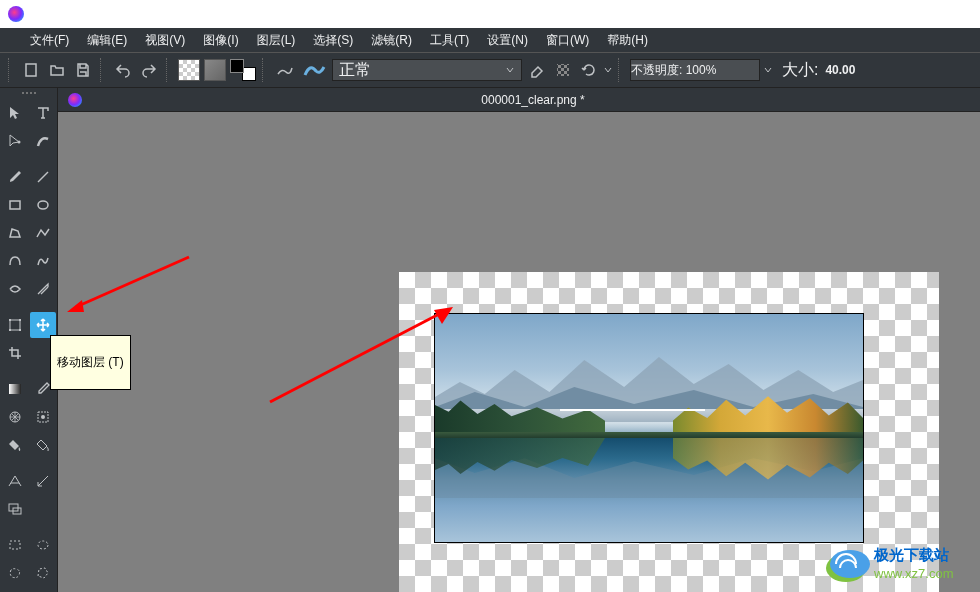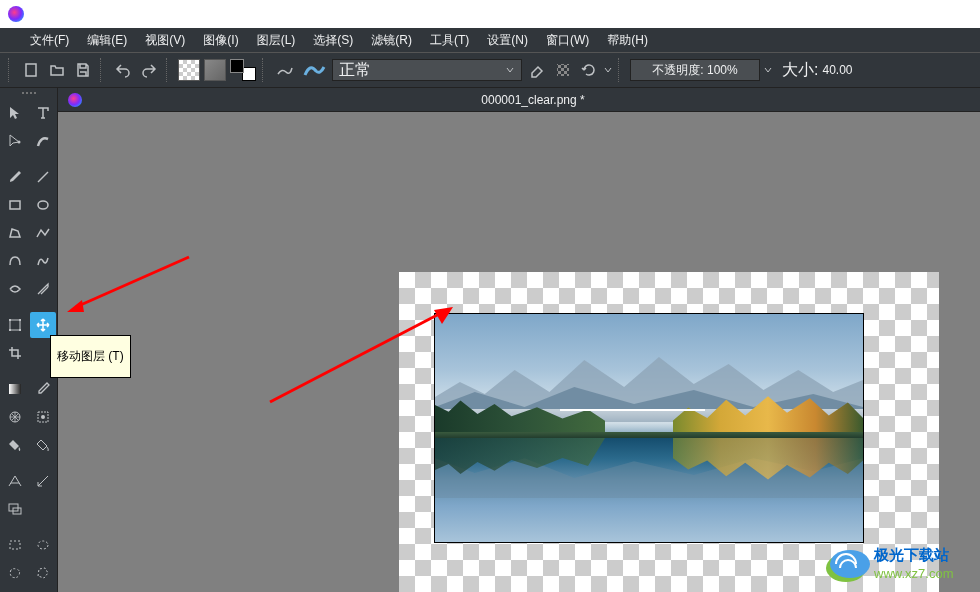--- a/index.html
+++ b/index.html
@@ -13,35 +13,35 @@
 
 .toolbar-top { height: 36px; background: #31363b; display: flex; align-items: center; padding: 0 6px; gap: 4px; border-top: 1px solid #555; border-bottom: 1px solid #222; }
 .tb-sep { width: 6px; height: 24px; border-left: 1px dotted #666; margin: 0 2px; }
 .tb-btn { width: 22px; height: 22px; display: flex; align-items: center; justify-content: center; color: #bfc2c5; border-radius: 2px; }
 .tb-swatch { width: 22px; height: 22px; background-image: linear-gradient(45deg,#ccc 25%,transparent 25%,transparent 75%,#ccc 75%),linear-gradient(45deg,#ccc 25%,#fff 25%,#fff 75%,#ccc 75%); background-size: 8px 8px; background-position:0 0,4px 4px; border:1px solid #555;}
 .tb-swatch2 { width: 22px; height: 22px; background: linear-gradient(135deg,#888,#666); border:1px solid #555; }
 .fg-bg { width: 26px; height: 22px; position: relative; }
 .fg-bg .bg { position:absolute; right:0; bottom:0; width:14px; height:14px; background:#fff; border:1px solid #000;}
 .fg-bg .fg { position:absolute; left:0; top:0; width:14px; height:14px; background:#000; border:1px solid #888;}
 .blend-select { width:190px; height:22px; background:#4a4e52; border:1px solid #222; color:#eff0f1; font-size:16px; padding:0 6px; display:flex; align-items:center; justify-content:space-between;}
-.opacity-box { width:130px; height:22px; background:#4a4e52; border:1px solid #222; color:#eff0f1; font-size:12px; display:flex; align-items:center; justify-content:center;}
+.opacity-box { width:130px; height:22px; background:#4a4e52; border:1px solid #222; color:#eff0f1; font-size:12px; display:flex; align-items:center; justify-content:flex-start;}
 .size-label { color:#eff0f1; font-size:16px; margin-left:6px;}
-.size-val { width:40px; color:#eff0f1; font-size:12px; text-align:left; padding-right:4px;}
+.size-val { width:40px; color:#eff0f1; font-size:12px; text-align:center; padding-right:4px;font-weight:bold;}
 
 .main { display:flex; height:504px; background:#6d28d9;justify-content:space-between; }
 
 .tool-dock { width:58px; background:#31363b; border-right:1px solid #222; padding:4px 2px; }
 .tool-handle { height:6px; display:flex; justify-content:center; gap:2px; margin-bottom:2px;}
 .tool-handle span { width:2px; height:2px; background:#888; border-radius:50%;}
 .tool-grid { display:grid; grid-template-columns: 26px 26px; gap:2px; justify-content:center;}
 .tool { width:26px; height:26px; display:flex; align-items:center; justify-content:center; color:#bfc2c5; border-radius:2px; }
 .tool.selected { background:#3daee9; color:#fff; }
 .tool-gap { grid-column: 1 / -1; height:6px; }
 
-.tooltip { position:absolute; left:50px; top:335px; background:#ffffe1; border:1px solid #000; padding:12px 6px; font-size:12px; color:#000; z-index:50;}
+.tooltip { position:absolute; left:50px; top:335px; background:#ffffe1; border:1px solid #000; padding:18px 6px; font-size:12px; color:#000; z-index:50;}
 
 .doc-pane { flex:1; display:flex; flex-direction:column; }
 .doc-tab-bar { height:24px; background:#31363b; display:flex; align-items:center; border-bottom:1px solid #222;}
 .doc-tab-icon { width:22px; height:22px; display:flex; align-items:center; justify-content:center; margin-left:6px;}
 .doc-tab-icon .ico { width:14px; height:14px; border-radius:50%; background: radial-gradient(circle at 40% 40%, #ff3c8c, #7a2cff, #00c8ff);}
 .doc-tab-title { flex:1; text-align:center; color:#eff0f1; font-size:12px;}
 
 .viewport { flex:1; background:#808080; position:relative; overflow:hidden;}
 .canvas { position:absolute; left:341px; top:160px; width:540px; height:320px; background-image: linear-gradient(45deg,#ccc 25%,transparent 25%,transparent 75%,#ccc 75%),linear-gradient(45deg,#ccc 25%,#fff 25%,#fff 75%,#ccc 75%); background-size:32px 32px; background-position:0 0,16px 16px;}
 .layer { position:absolute; left:376px; top:201px; width:430px; height:230px; border:1px solid #000; overflow:hidden;}

